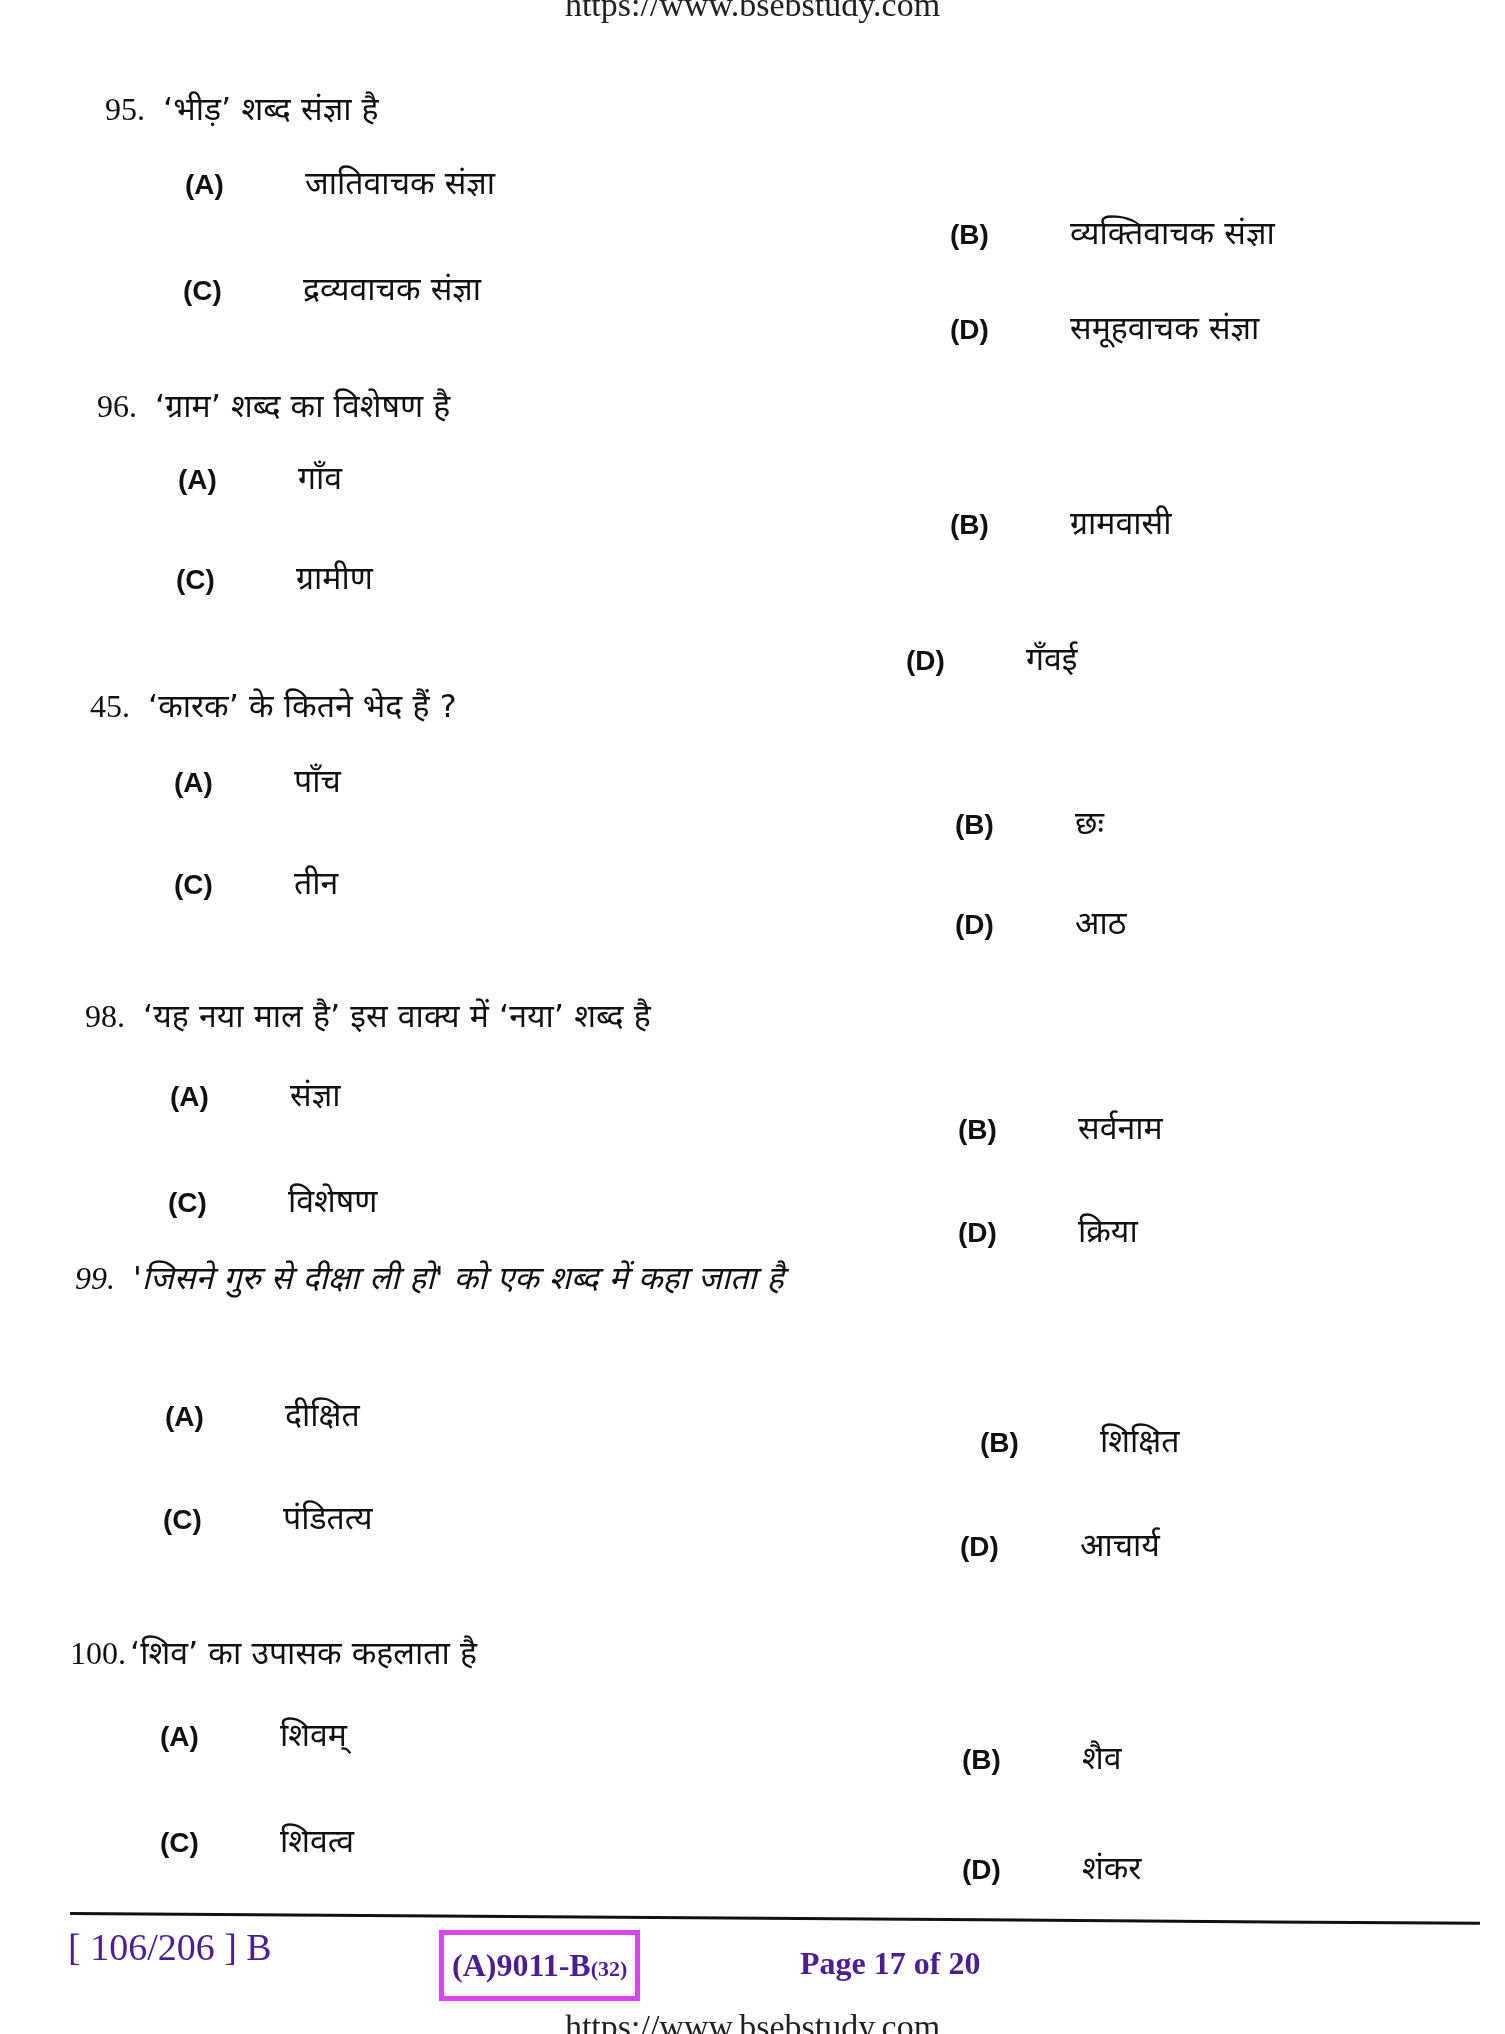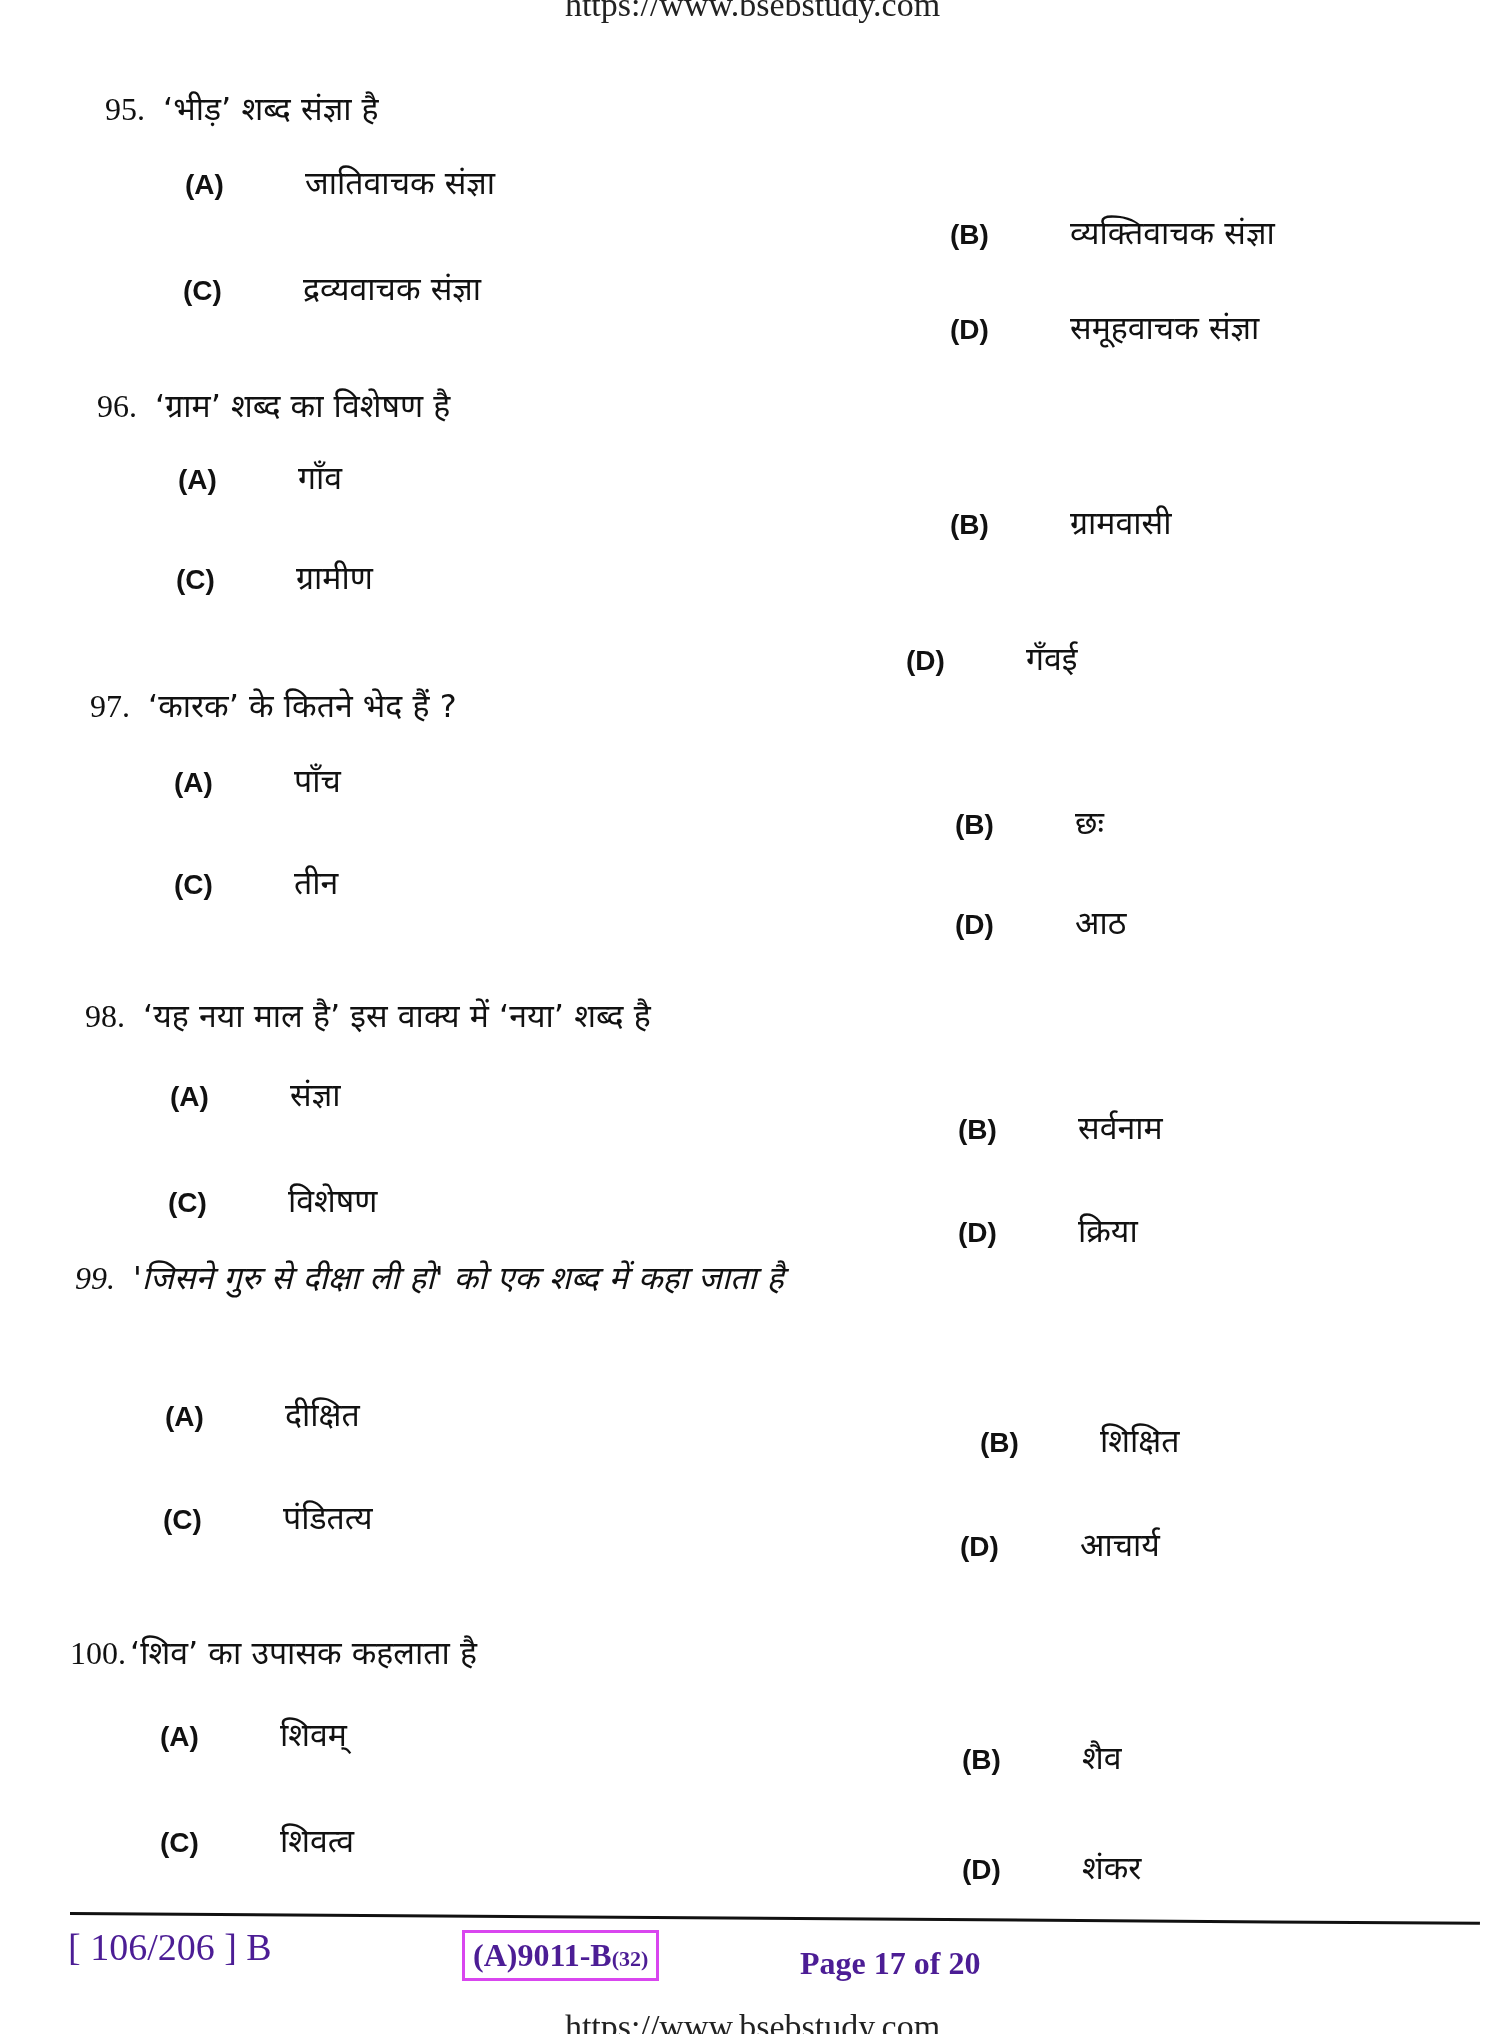--- a/index.html
+++ b/index.html
@@ -21,22 +21,22 @@
     .qnum { font-family: "Liberation Serif", serif; font-size: 32px; margin-right: 18px; }
     .opt { position: absolute; font-size: 32px; white-space: nowrap; font-family: "DejaVu Sans", sans-serif; }
     .opt .lbl { display: inline-block; width: 120px; font-family: "Liberation Sans", sans-serif; font-weight: bold; font-size: 28px; }
     .footer-line {
       position: absolute; left: 70px; top: 1912px; width: 1410px; height: 3px;
       background: #111; transform: rotate(0.4deg); transform-origin: left center;
     }
     .footer { position: absolute; top: 1925px; font-family: "Liberation Serif", serif; color: #4c1d95; }
     .f-code { left: 68px; font-size: 38px; }
     .f-box {
-      left: 462px; top: 1930px; font-size: 32px; font-weight: bold;
-      border: 3px solid #d946ef; padding: 4px 8px;
+      left: 439px; top: 1930px; font-size: 32px; font-weight: bold;
+      border: 5px solid #d946ef; padding: 12px 8px;
     }
     .f-box small { font-size: 22px; }
     .f-page { left: 800px; top: 1945px; font-size: 32px; font-weight: bold; }
   </style>
 </head>
 <body>
 
 <div class="url-top">https://www.bsebstudy.com</div>
 
 <div class="q" style="left:105px; top:58px;">
@@ -49,21 +49,21 @@
 
 <div class="q" style="left:97px; top:355px;">
   <span class="qnum">96.</span><span>‘ग्राम’ शब्द का विशेषण है</span>
 </div>
 <div class="opt" style="left:178px; top:455px;"><span class="lbl">(A)</span><span>गाँव</span></div>
 <div class="opt" style="left:950px; top:500px;"><span class="lbl">(B)</span><span>ग्रामवासी</span></div>
 <div class="opt" style="left:176px; top:555px;"><span class="lbl">(C)</span><span>ग्रामीण</span></div>
 <div class="opt" style="left:906px; top:600px;margin-top:36px;"><span class="lbl">(D)</span><span>गँवई</span></div>
 
 <div class="q" style="left:90px; top:655px;">
-  <span class="qnum">97.</span><span>‘कारक’ के कितने भेद हैं ?</span>
+  <span class="qnum">45.</span><span>‘कारक’ के कितने भेद हैं ?</span>
 </div>
 <div class="opt" style="left:174px; top:758px;"><span class="lbl">(A)</span><span>पाँच</span></div>
 <div class="opt" style="left:955px; top:800px;"><span class="lbl">(B)</span><span>छः</span></div>
 <div class="opt" style="left:174px; top:860px;"><span class="lbl">(C)</span><span>तीन</span></div>
 <div class="opt" style="left:955px; top:900px;"><span class="lbl">(D)</span><span>आठ</span></div>
 
 <div class="q" style="left:85px; top:965px;">
   <span class="qnum">98.</span><span>‘यह नया माल है’ इस वाक्य में ‘नया’ शब्द है</span>
 </div>
 <div class="opt" style="left:170px; top:1072px;"><span class="lbl">(A)</span><span>संज्ञा</span></div>

